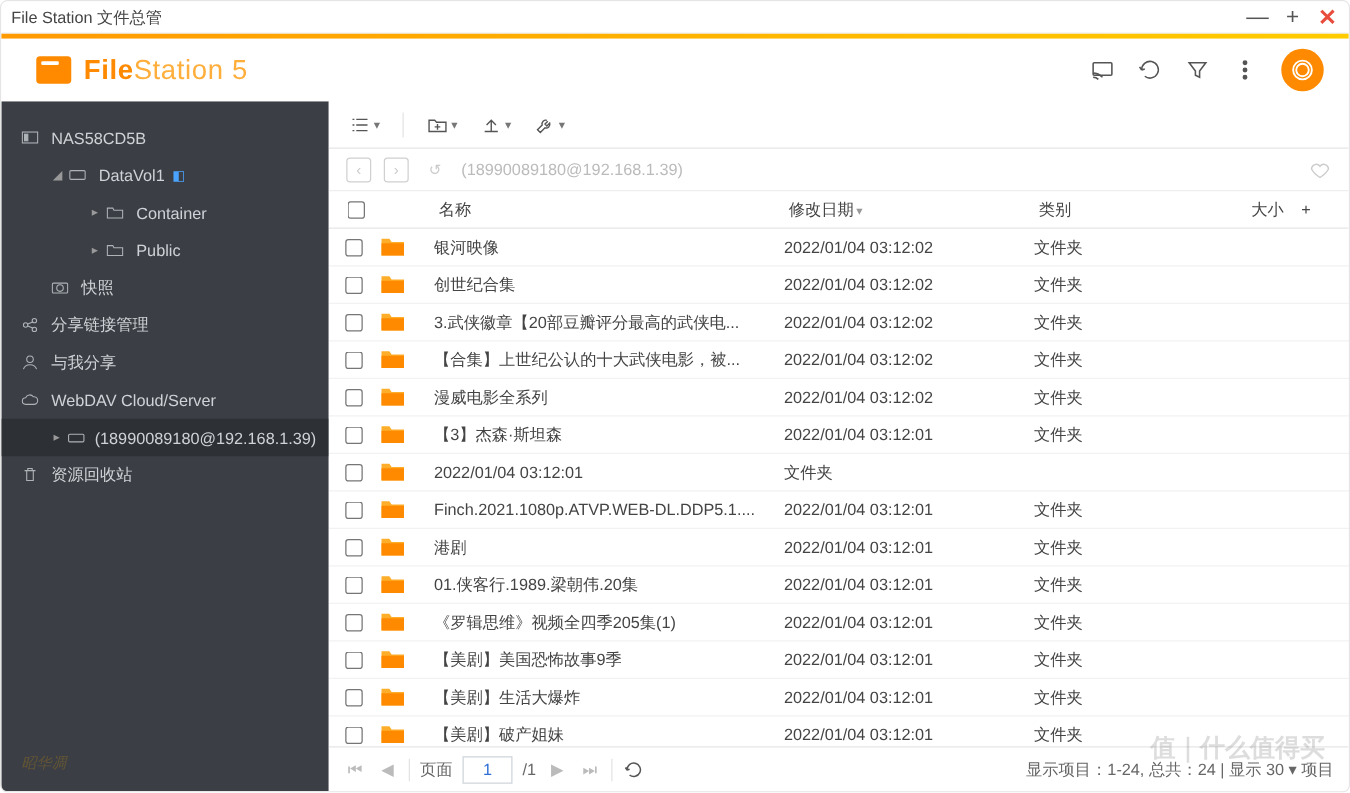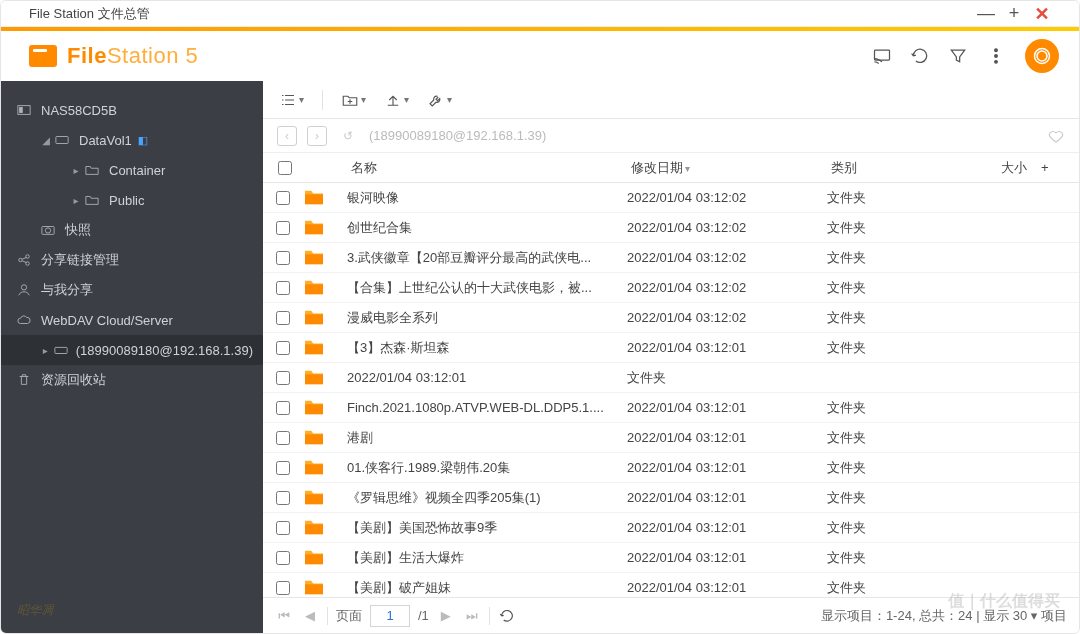--- a/index.html
+++ b/index.html
@@ -1,19 +1,19 @@
 <!DOCTYPE html>
 <html><head>
 <meta charset="utf-8">
 <style>
   * { box-sizing: border-box; margin: 0; padding: 0; font-family: "Helvetica Neue", Arial, "Microsoft YaHei", sans-serif; }
   body { width: 1080px; height: 634px; background: #fff; overflow: hidden; font-size: 13px; color: #333; }
   .window { width: 100%; height: 100%; display: flex; flex-direction: column; border: 1px solid #e5e5e5; border-radius: 6px; overflow: hidden; }
   
-  .titlebar { height: 26px; background: #fff; border-bottom: 1px solid #eee; display: flex; align-items: center; padding: 0 28px; font-size: 13px; color: #444; }
+  .titlebar { height: 26px; background: #fff; border-bottom: 1px solid #eee; display: flex; align-items: center; padding: 0 8px; font-size: 13px; color: #444; }
   .titlebar .spacer { flex: 1; }
   .tb-btn { width: 18px; height: 18px; margin-left: 10px; display: inline-flex; align-items: center; justify-content: center; font-size: 18px; color: #555; cursor: pointer; }
   .tb-close { color: #e74c3c; font-weight: bold; }
   
   .accent-strip { height: 4px; background: linear-gradient(to right, #ff9a00, #ffcc00); }
   
   .header { height: 50px; background: #fff; display: flex; align-items: center; padding: 0 20px 0 28px; justify-content: space-between; }
   .logo-wrap { display: flex; align-items: center; gap: 10px; }
   .logo-icon { width: 28px; height: 22px; background: #ff8a00; border-radius: 3px; position: relative; }
   .logo-icon:before { content: ""; position: absolute; top: 4px; left: 4px; width: 14px; height: 3px; background: #fff; border-radius: 1px; }
@@ -64,21 +64,21 @@
   .folder-ico svg { width: 22px; height: 18px; }
   .cell-name { white-space: nowrap; overflow: hidden; text-overflow: ellipsis; padding-right: 10px; }
   .sort-ind { font-size: 10px; color: #999; margin-left: 2px; }
   .c-size { text-align: right; padding-right: 10px; color: #444; }
   
   .pager { height: 36px; border-top: 1px solid #e6e6e6; display: flex; align-items: center; padding: 0 12px; font-size: 13px; color: #666; gap: 8px; }
   .pgbtn { width: 18px; height: 18px; display: inline-flex; align-items: center; justify-content: center; color: #bbb; cursor: pointer; }
   .pgbtn.enabled { color: #555; }
   .pginput { width: 40px; height: 22px; border: 1px solid #d0d5dc; text-align: center; font-size: 13px; color: #2e6fd8; }
   .pager .spacer { flex: 1; }
-  .wm2 { position: absolute; right: 20px; bottom: 22px; color: rgba(120,120,120,.25); font-size: 16px; font-weight: bold; pointer-events: none; }
+  .wm2 { position: absolute; right: 20px; bottom: 22px; color: rgba(120,120,120,.25); font-size: 20px; font-weight: bold; pointer-events: none; }
 </style>
 </head>
 <body>
 
 <div class="window">
 
   <div class="titlebar">
     <span>File Station 文件总管</span>
     <span class="spacer"></span>
     <span class="tb-btn">—</span>

